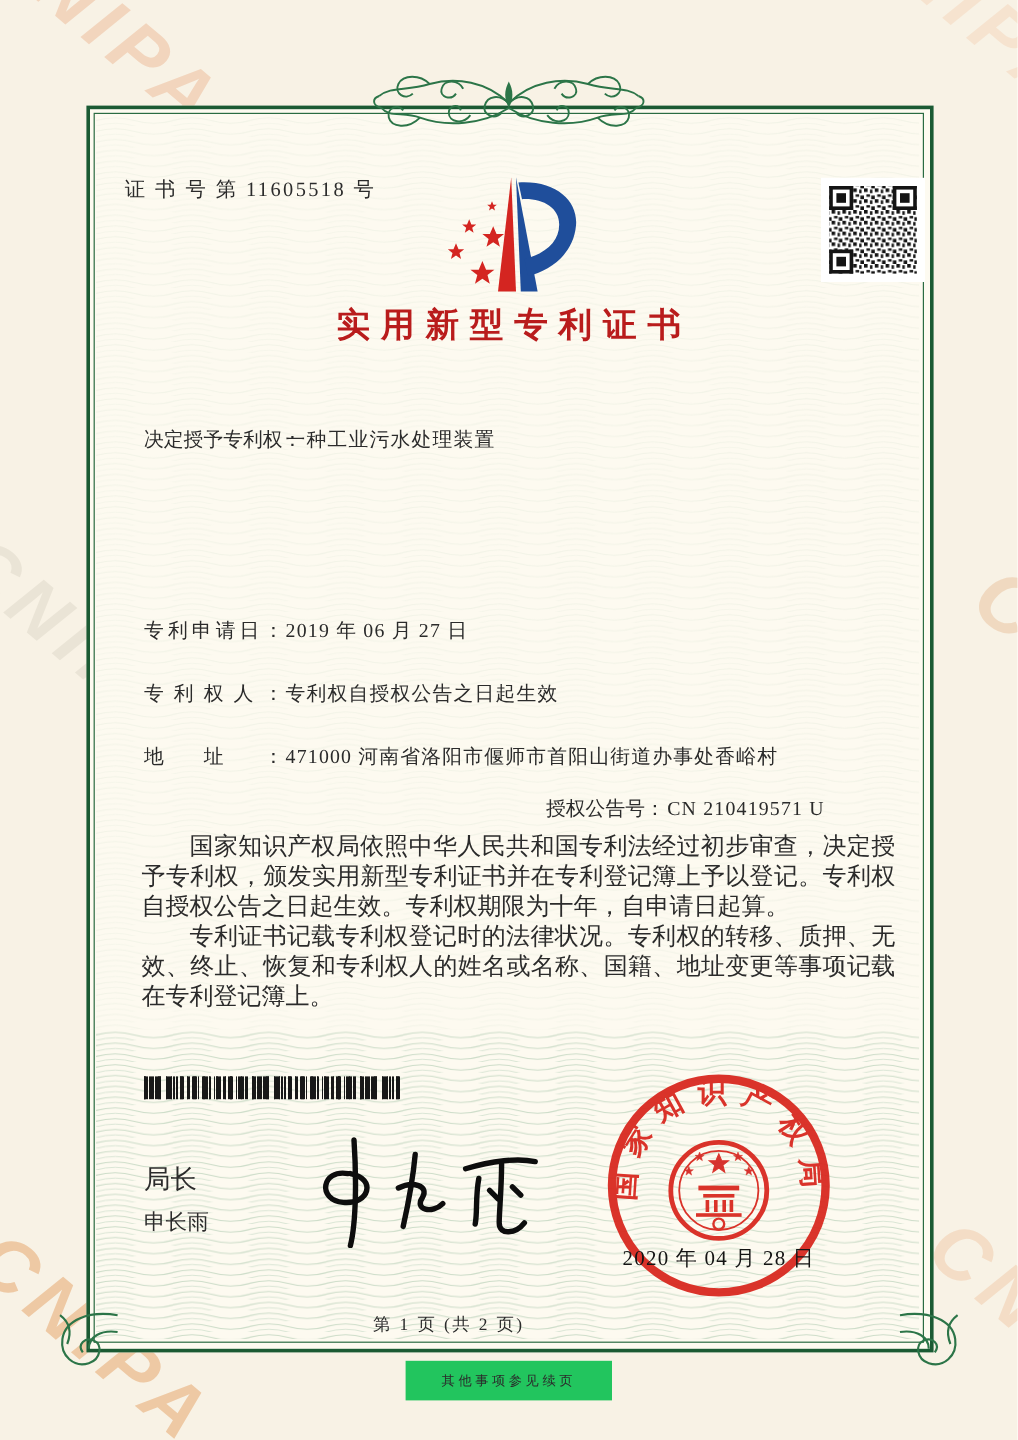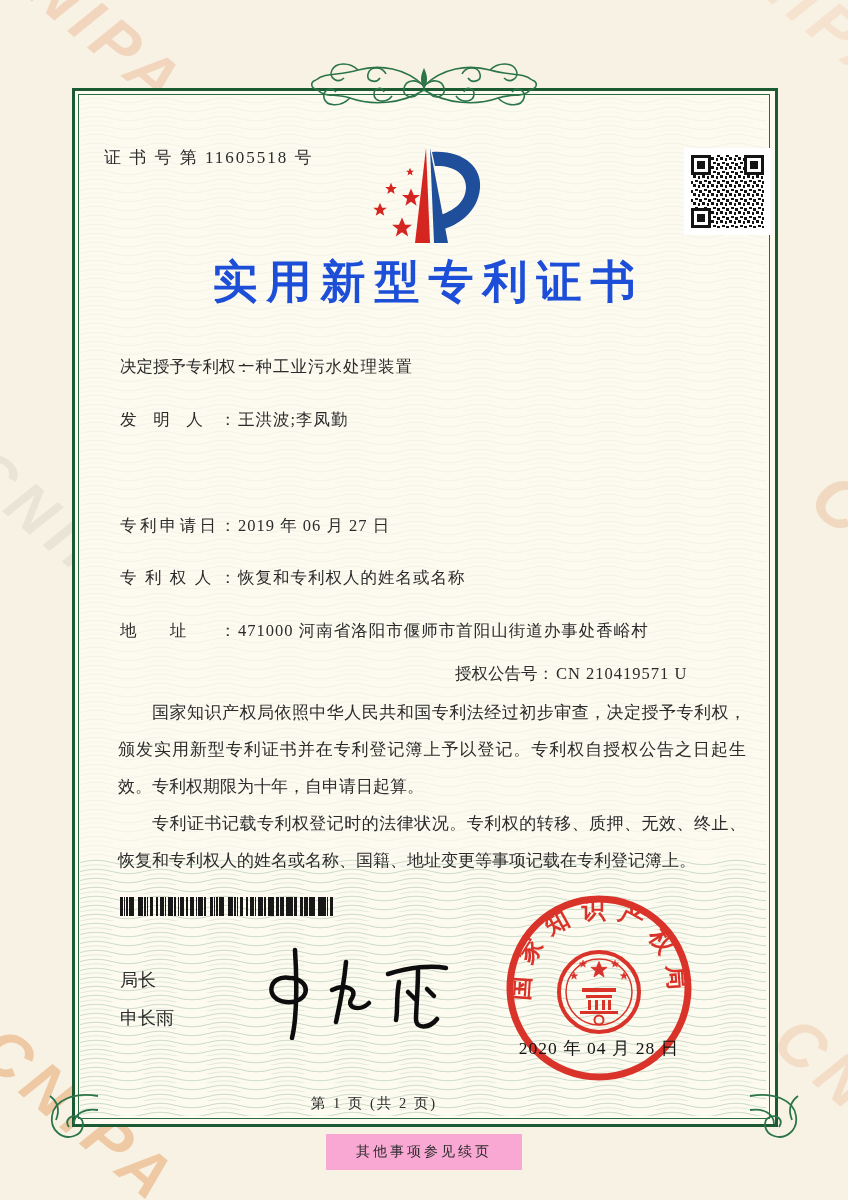--- a/index.html
+++ b/index.html
@@ -7,42 +7,42 @@
         font-family:"Liberation Serif","DejaVu Serif",serif;color:#2b2b2b;}
   .wm{position:absolute;font-family:"Liberation Sans","DejaVu Sans",sans-serif;
       font-weight:700;font-style:italic;letter-spacing:8px;transform:rotate(40deg);
       user-select:none;pointer-events:none;z-index:1;white-space:nowrap;}
   .frame-outer{position:absolute;left:72px;top:88px;width:700px;height:1033px;
       border:3px solid #1b5a33;z-index:2;background:#fdfaf0;}
   .frame-inner{position:absolute;left:78px;top:94px;width:690px;height:1023px;
       border:1px solid #2a6b42;z-index:2;}
   .abs{position:absolute;}
   .certno{left:104px;top:146px;font-size:17px;letter-spacing:2px;z-index:4;}
-  .title{left:0;top:252px;width:848px;text-align:center;font-size:45px;font-weight:700;
-      letter-spacing:9px;text-indent:9px;color:#1d4ed8;z-index:4;}
+  .title{left:0;top:252px;width:848px;text-align:center;font-size:28px;font-weight:700;
+      letter-spacing:9px;text-indent:9px;color:#b91c1c;z-index:4;}
   .frow{left:120px;width:640px;font-size:16.5px;z-index:4;white-space:nowrap;}
   .flabel{display:inline-block;width:116px;text-align:justify;text-align-last:justify;
       vertical-align:top;}
   .fval{margin-left:2px;letter-spacing:1px;}
-  .paras{left:118px;top:694px;width:628px;z-index:4;font-size:17px;line-height:37px;
+  .paras{left:118px;top:694px;width:628px;z-index:4;font-size:20px;line-height:25px;
       text-align:justify;}
   .paras p{margin:0;text-indent:2em;}
   .barcode{left:120px;top:897px;width:215px;height:19px;z-index:4;
       background-image:
         repeating-linear-gradient(90deg,#181818 0 2px,transparent 2px 6px),
         repeating-linear-gradient(90deg,#181818 0 3px,transparent 3px 10px),
         repeating-linear-gradient(90deg,#181818 0 1px,transparent 1px 4.5px);}
-  .sigtitle{left:120px;top:968px;font-size:18px;z-index:4;}
+  .sigtitle{left:120px;top:968px;font-size:22px;z-index:4;}
   .signame{left:120px;top:1006px;font-size:18px;z-index:4;}
   .sealdate{left:506px;top:1036px;width:186px;text-align:center;font-size:17.5px;
       color:#141414;z-index:6;letter-spacing:1px;}
   .pageinfo{left:0;top:1094px;width:748px;text-align:center;font-size:14.5px;z-index:4;
       letter-spacing:2px;}
   .notebox{left:0;top:1134px;width:848px;text-align:center;z-index:4;}
-  .notebox span{display:inline-block;background:#f9a8d4;padding:9px 30px;font-size:14px;
+  .notebox span{display:inline-block;background:#22c55e;padding:9px 30px;font-size:11px;
       letter-spacing:3px;}
   svg{display:block;}
 </style>
 </head>
 <body>
 
 <div class="page">
 
   <div class="wm" style="left:-30px;top:-18px;font-size:64px;color:#f2d5bd;">CNIPA</div>
   <div class="wm" style="left:688px;top:-34px;font-size:64px;color:#f6e3cf;">CNIPA</div>
@@ -144,28 +144,25 @@
           <rect x="6" y="6" width="8" height="8" fill="#141414"></rect>
         </g>
     </g>
   </svg>
 
   <div class="abs title">实用新型专利证书</div>
 
   <div class="abs frow" style="top:356px;">
     <span class="flabel">决定授予专利权：</span><span class="fval">一种工业污水处理装置</span>
   </div>
-  <div class="abs frow" style="top:409px;">
-    <span class="flabel">发明人：</span><span class="fval">王洪波;李凤勤</span>
-  </div>
   <div class="abs frow" style="top:515px;">
     <span class="flabel">专利申请日：</span><span class="fval">2019 年 06 月 27 日</span>
   </div>
   <div class="abs frow" style="top:567px;">
-    <span class="flabel">专利权人：</span><span class="fval">恢复和专利权人的姓名或名称</span>
+    <span class="flabel">专利权人：</span><span class="fval">专利权自授权公告之日起生效</span>
   </div>
   <div class="abs frow" style="top:620px;">
     <span class="flabel">地址：</span><span class="fval">471000 河南省洛阳市偃师市首阳山街道办事处香峪村</span>
   </div>
 
   <div class="abs" style="left:455px;top:663px;font-size:16.5px;z-index:4;white-space:nowrap;">
     <span>授权公告号：</span><span class="fval">CN 210419571 U</span>
   </div>
 
   <div class="abs paras">

